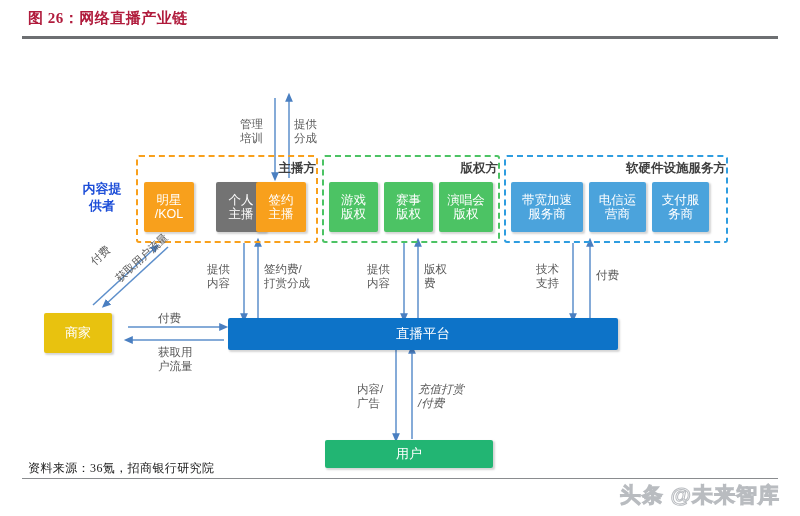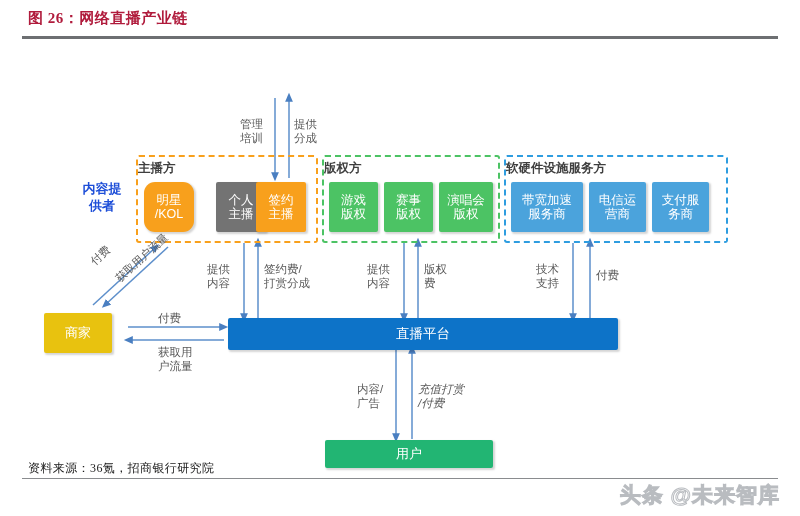--- a/index.html
+++ b/index.html
@@ -50,21 +50,21 @@
     box-sizing:border-box;
     border-radius:2px;
   }
   .node.shadow{box-shadow:1.5px 1.5px 2px rgba(0,0,0,.17);}
 
   .grp{
     position:absolute;box-sizing:border-box;border-radius:3px;
     background:transparent;
   }
   .grp-title{
-    position:absolute;width:100%;text-align:left;
+    position:absolute;width:100%;text-align:right;
     font-weight:bold;font-size:12.5px;color:#3f3f3f;
     top:3px;left:0;
   }
 
   .lane-label{
     position:absolute;text-align:center;
     font-weight:bold;font-size:13px;color:#1d4ed8;line-height:1.3;
   }
 
   
@@ -122,21 +122,21 @@
 培训</div>
   <div class="cap" style="left:294px;top:117px;">提供
 分成</div>
 
   <div class="lane-label" style="left:70px;top:181px;width:64px;white-space:pre-line;">内容提
 供者</div>
 
   <div class="grp" style="left:136px;top:155px;width:182px;height:88px;border:2.2px dashed #f8a01c;">
     <div class="grp-title">主播方</div>
   </div>
-  <div class="node shadow" style="left:144px;top:182px;width:50px;height:50px;background:#f8a01c;font-size:12.5px;white-space:pre-line;border-radius:11px;">
+  <div class="node shadow" style="left:144px;top:182px;width:50px;height:50px;background:#f8a01c;font-size:12.5px;white-space:pre-line;">
     <span>明星
 /KOL</span>
   </div>
   <div class="node shadow" style="left:216px;top:182px;width:50px;height:50px;background:#737373;font-size:12.5px;white-space:pre-line;">
     <span>个人
 主播</span>
   </div>
   <div class="node shadow" style="left:256px;top:182px;width:50px;height:50px;background:#f8a01c;font-size:12.5px;white-space:pre-line;justify-content:center;">
     <span>签约
 主播</span>

